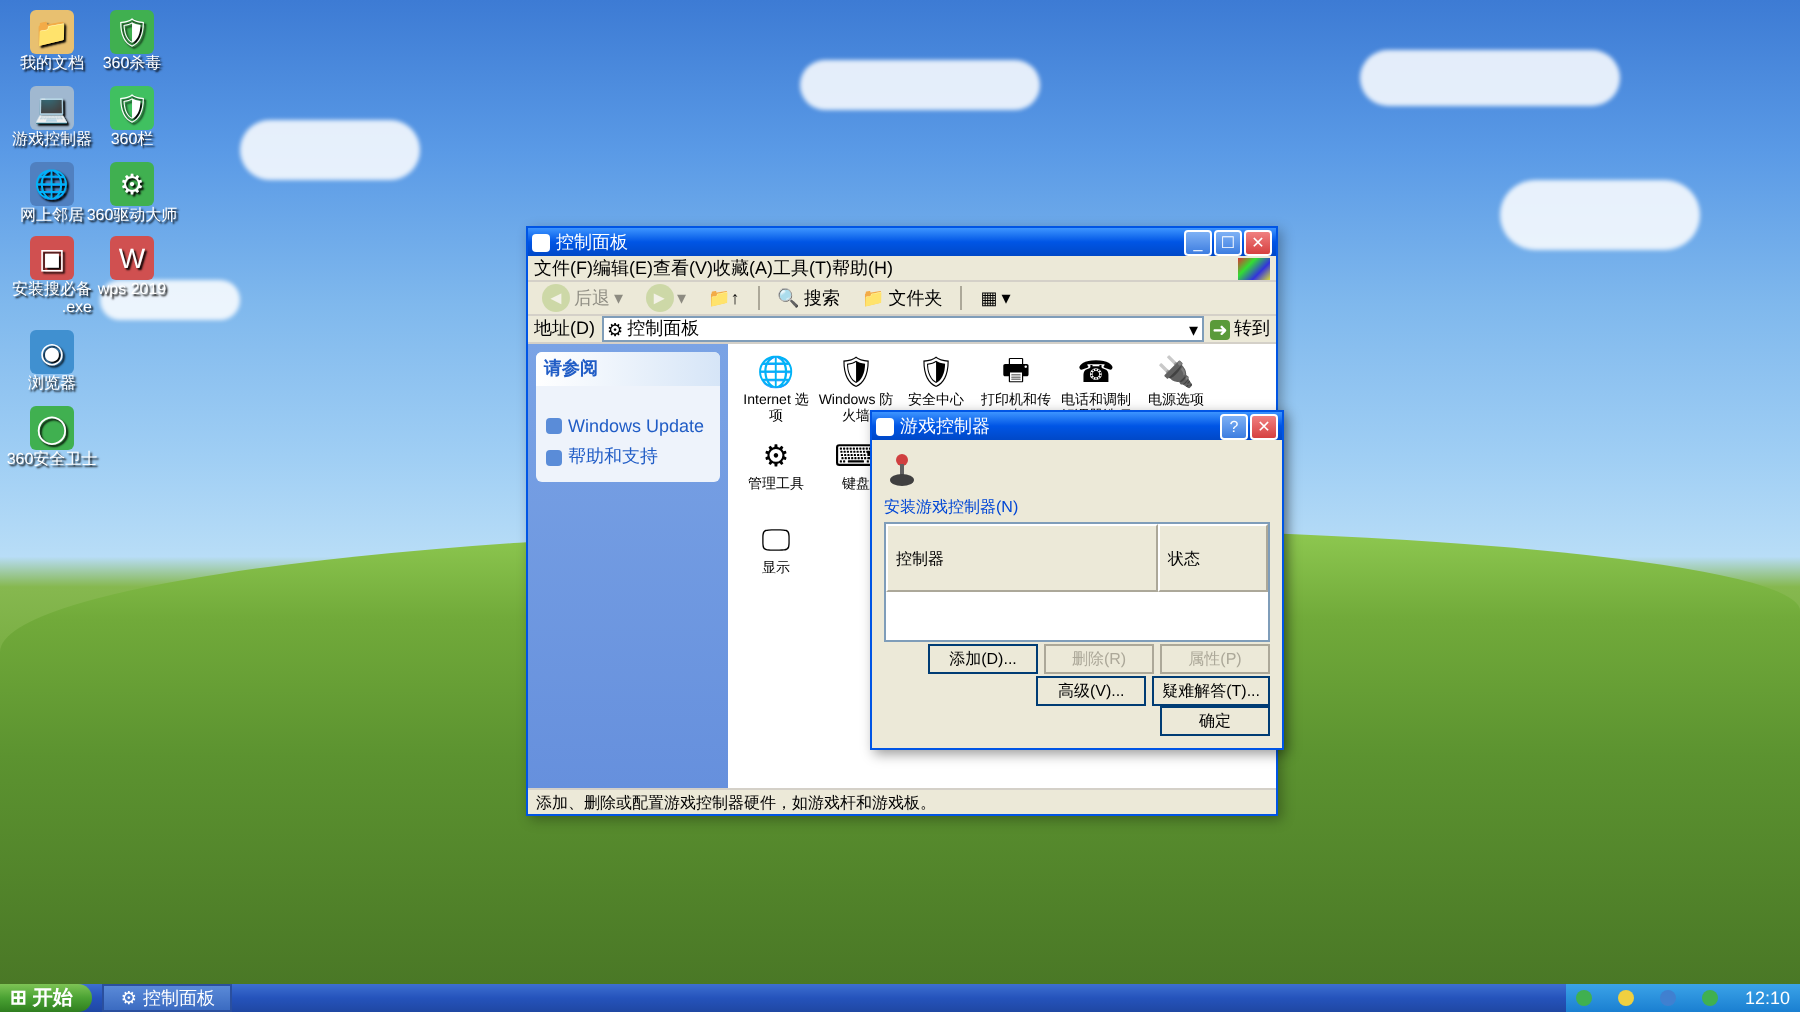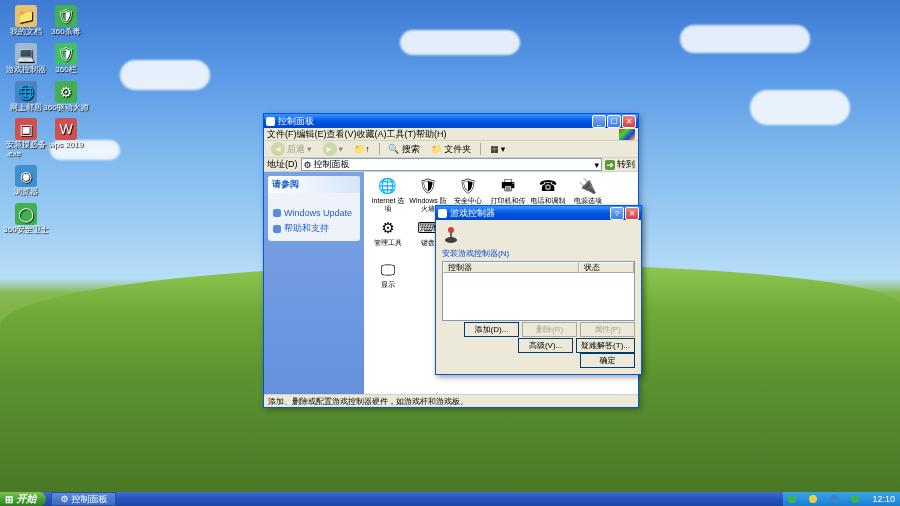--- a/index.html
+++ b/index.html
@@ -10,25 +10,25 @@
 .c2{top:60px;left:120px;width:90px;height:30px}
 .c3{top:25px;left:680px;width:130px;height:28px}
 .c4{top:90px;left:750px;width:100px;height:35px}
 .c5{top:140px;left:50px;width:70px;height:20px}
 
 
 .dicon-col{position:absolute;top:5px;display:flex;flex-direction:column;gap:6px}
 .dc1{left:8px}.dc2{left:48px}
 .dicon{width:36px;display:flex;flex-direction:column;align-items:center;color:#fff;text-shadow:1px 1px 1px #000;cursor:pointer}
 .dicon-g{width:22px;height:22px;border-radius:3px;display:flex;align-items:center;justify-content:center;font-size:14px}
-.dicon-l{font-size:8px;text-align:left;line-height:1.1;margin-top:1px;white-space:nowrap}
+.dicon-l{font-size:8px;text-align:right;line-height:1.1;margin-top:1px;white-space:nowrap}
 
 
 .taskbar{position:absolute;bottom:0;left:0;right:0;height:14px;background:linear-gradient(to bottom,#3d6fd1 0%,#2553bb 50%,#1f47a3 100%);display:flex;align-items:center}
-.start{height:14px;padding:0 10px 0 5px;background:linear-gradient(to bottom,#7ec455 0%,#4aa233 50%,#2f7e1f 100%);border-radius:0 7px 7px 0;color:#fff;font-weight:bold;font-style:italic;font-size:10px;display:flex;align-items:center;cursor:pointer}
+.start{height:14px;padding:0 10px 0 5px;background:linear-gradient(to bottom,#7ec455 0%,#4aa233 50%,#2f7e1f 100%);border-radius:0 7px 7px 0;color:#fff;font-weight:bold;font-size:10px;display:flex;align-items:center;cursor:pointer}
 .start::before{content:"⊞";margin-right:3px;font-style:normal}
 .task-btn{height:12px;margin-left:5px;padding:0 8px;background:linear-gradient(to bottom,#5a8ad8,#3b6bc1);border:1px solid #2a4f9e;color:#fff;font-size:9px;display:flex;align-items:center;gap:3px;cursor:pointer}
 .tray{margin-left:auto;height:14px;padding:0 5px;background:linear-gradient(to bottom,#3ba3e8,#1a7fd1);display:flex;align-items:center;gap:13px;color:#fff;font-size:9px}
 .tray-i{width:8px;height:8px;border-radius:50%}
 
 
 .cp-win{position:absolute;left:263px;top:113px;width:374px;height:293px;background:#ece9d8;border:1px solid #0055e5;display:flex;flex-direction:column;box-shadow:2px 2px 6px rgba(0,0,0,.3)}
 .titlebar{height:14px;background:linear-gradient(to bottom,#3d95ff 0%,#0055e5 50%,#0048c7 100%);display:flex;align-items:center;padding:0 2px;color:#fff;font-size:9px}
 .titlebar .ti{width:9px;height:9px;margin-right:3px;background:#fff;border-radius:2px}
 .winbtns{margin-left:auto;display:flex;gap:1px}
@@ -66,21 +66,21 @@
 .statusbar{height:12px;background:#ece9d8;border-top:1px solid #d4d0c8;font-size:8px;padding:0 4px;display:flex;align-items:flex-end}
 
 
 .dlg{position:absolute;left:435px;top:205px;width:205px;height:168px;background:#ece9d8;border:1px solid #0055e5;display:flex;flex-direction:column;box-shadow:2px 2px 6px rgba(0,0,0,.4)}
 .dlg-body{flex:1;padding:6px;font-size:8px;display:flex;flex-direction:column}
 .dlg-desc{display:flex;gap:4px;margin-bottom:4px}
 .dlg-desc-i{width:18px;height:18px;flex-shrink:0}
 .grp-label{color:#0046d5;font-size:8px;margin-bottom:2px}
 .list{flex:1;background:#fff;border:1px solid #7f9db9;display:flex;flex-direction:column;min-height:50px}
 .list-hdr{height:11px;display:flex}
-.list-hdr div{background:#ece9d8;border:1px solid #fff;border-right-color:#aca899;border-bottom-color:#aca899;padding:4px 4px;font-size:8px;display:flex;align-items:center}
+.list-hdr div{background:#ece9d8;border:1px solid #fff;border-right-color:#aca899;border-bottom-color:#aca899;padding:16px 4px;font-size:8px;display:flex;align-items:center}
 .list-hdr div:first-child{flex:1}
 .list-hdr div:last-child{width:45px}
 .btn-row{display:flex;justify-content:flex-end;gap:3px;margin-top:1px}
 .btn{min-width:45px;height:13px;background:#ece9d8;border:1px solid #003c74;font-size:8px;display:flex;align-items:center;justify-content:center;cursor:pointer;padding:0 4px}
 .btn.dis{color:#aca899;border-color:#aca899}
 
 svg{display:block}
 </style>
 </head>
 <body>

